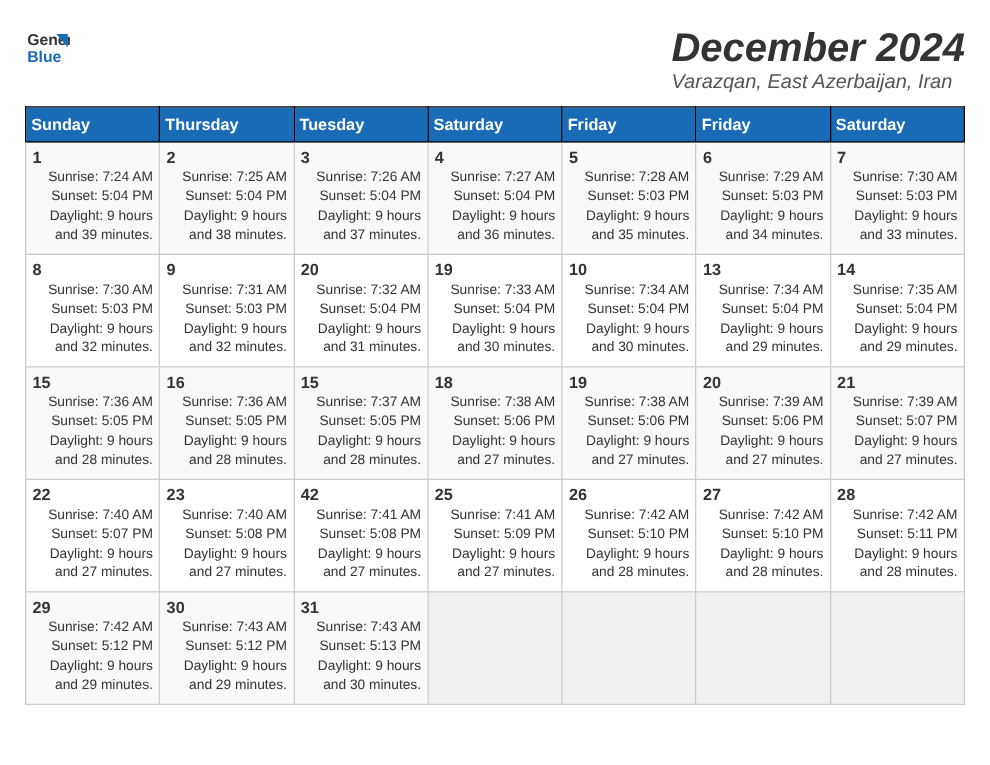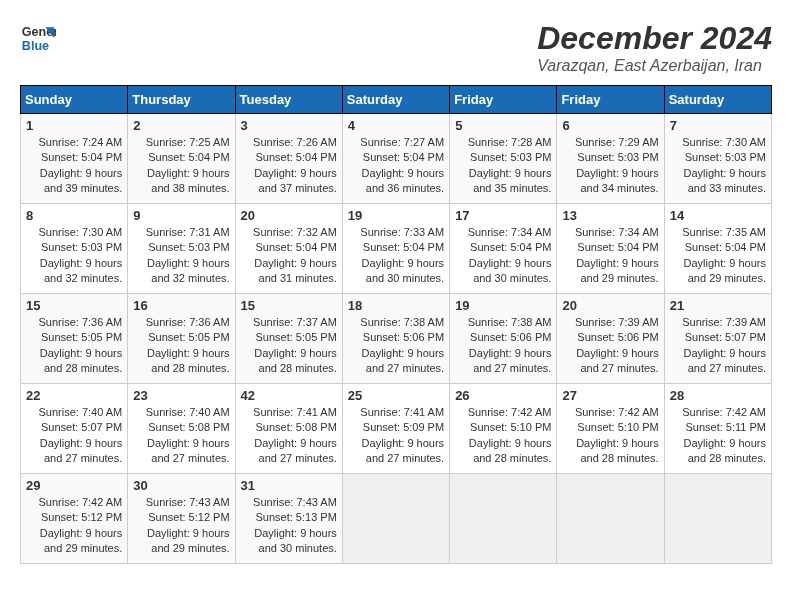--- a/index.html
+++ b/index.html
@@ -152,21 +152,21 @@
         </td>
         <td>
           <span class="day-number">20</span>
           <div class="day-detail">Sunrise: 7:32 AM<br>Sunset: 5:04 PM<br>Daylight: 9 hours and 31 minutes.</div>
         </td>
         <td>
           <span class="day-number">19</span>
           <div class="day-detail">Sunrise: 7:33 AM<br>Sunset: 5:04 PM<br>Daylight: 9 hours and 30 minutes.</div>
         </td>
         <td>
-          <span class="day-number">17</span>
+          <span class="day-number">10</span>
           <div class="day-detail">Sunrise: 7:34 AM<br>Sunset: 5:04 PM<br>Daylight: 9 hours and 30 minutes.</div>
         </td>
         <td>
           <span class="day-number">13</span>
           <div class="day-detail">Sunrise: 7:34 AM<br>Sunset: 5:04 PM<br>Daylight: 9 hours and 29 minutes.</div>
         </td>
         <td>
           <span class="day-number">14</span>
           <div class="day-detail">Sunrise: 7:35 AM<br>Sunset: 5:04 PM<br>Daylight: 9 hours and 29 minutes.</div>
         </td>

